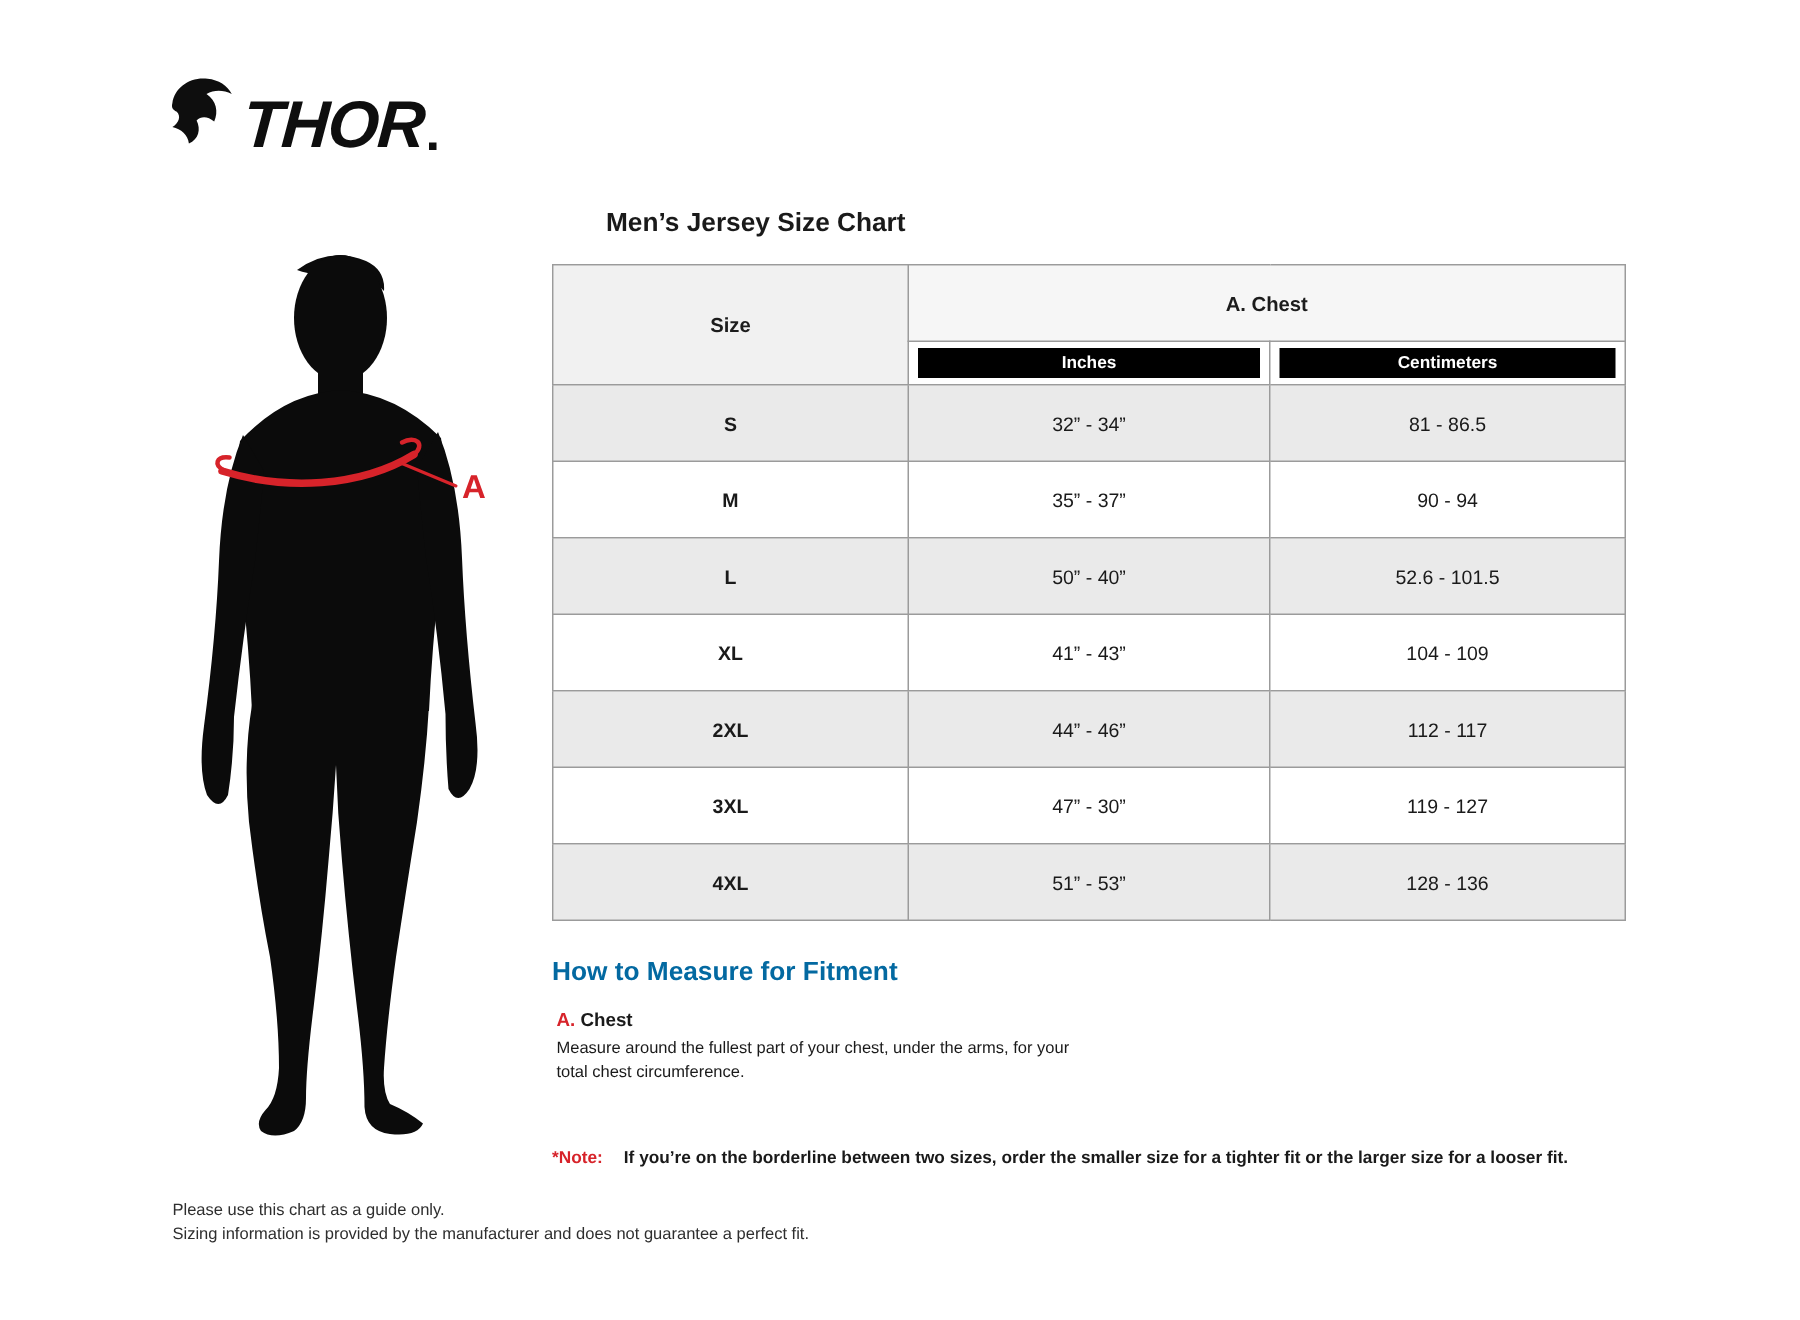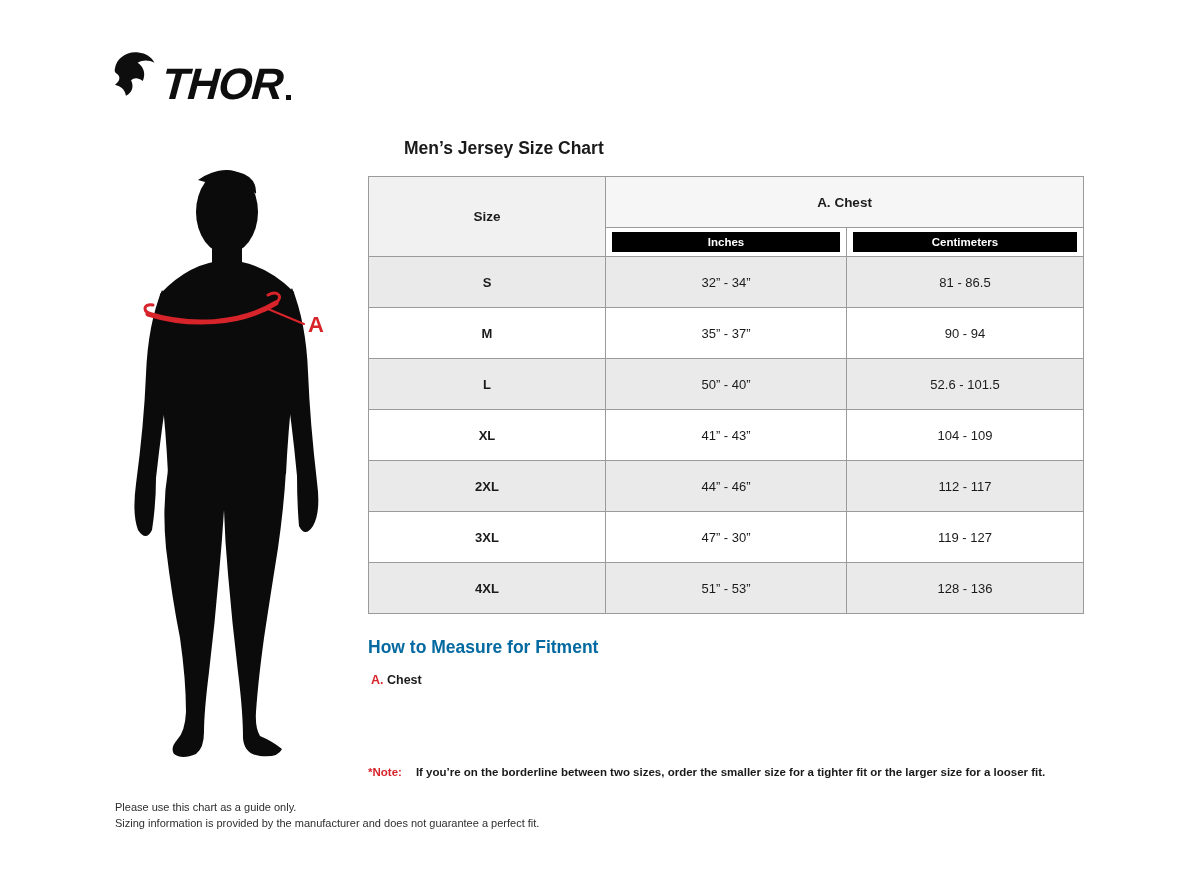--- a/index.html
+++ b/index.html
@@ -155,20 +155,21 @@
           <td>128 - 136</td>
         </tr>
       </tbody>
   </table>
 
   <div class="how-heading">How to Measure for Fitment</div>
   <div class="measure-label">
     <span class="red">A.</span>
     <span>Chest</span>
   </div>
+  <div class="measure-desc">Measure around the fullest part of your chest, under the arms, for your total chest circumference.</div>
 
   <div class="note">
     <span class="note-prefix">*Note:</span><span>If you’re on the borderline between two sizes, order the smaller size for a tighter fit or the larger size for a looser fit.</span>
   </div>
 
   <div class="disclaimer">
     <div>Please use this chart as a guide only.</div>
     <div>Sizing information is provided by the manufacturer and does not guarantee a perfect fit.</div>
   </div>
 

